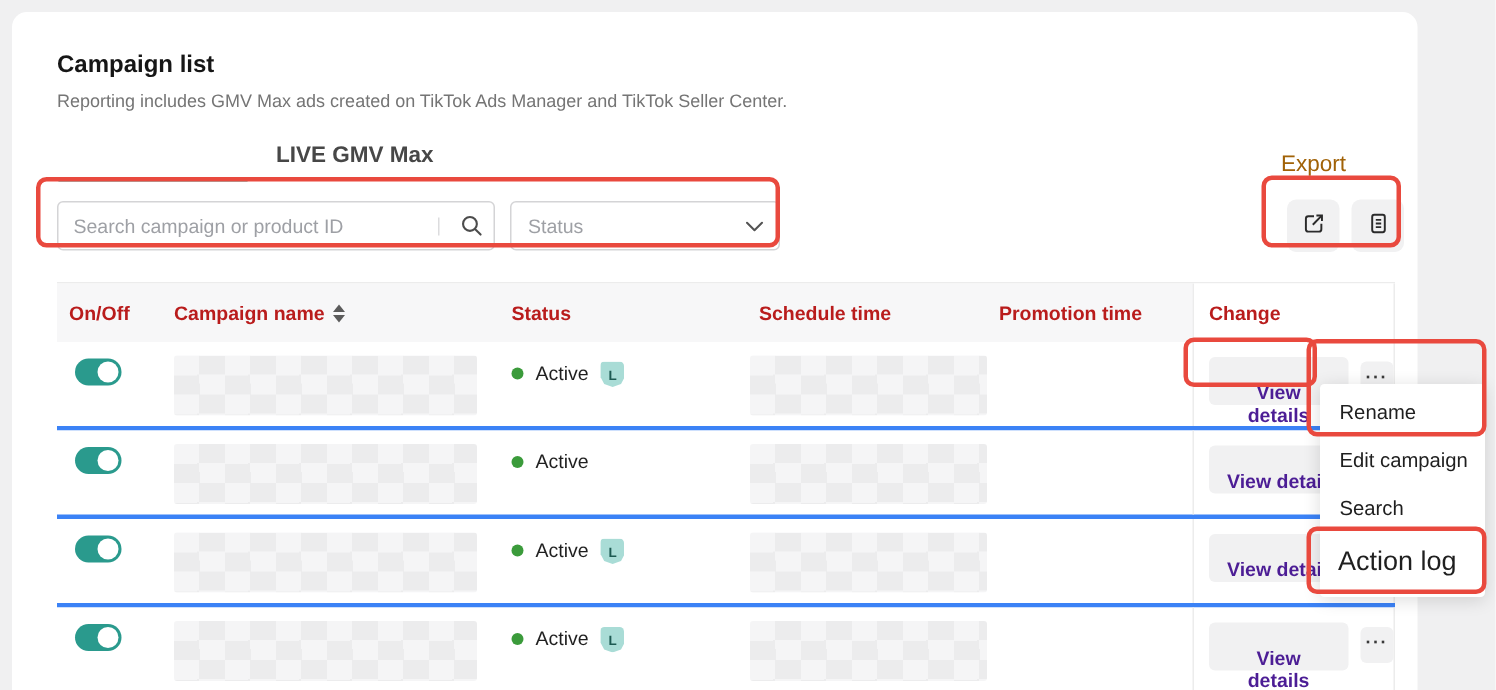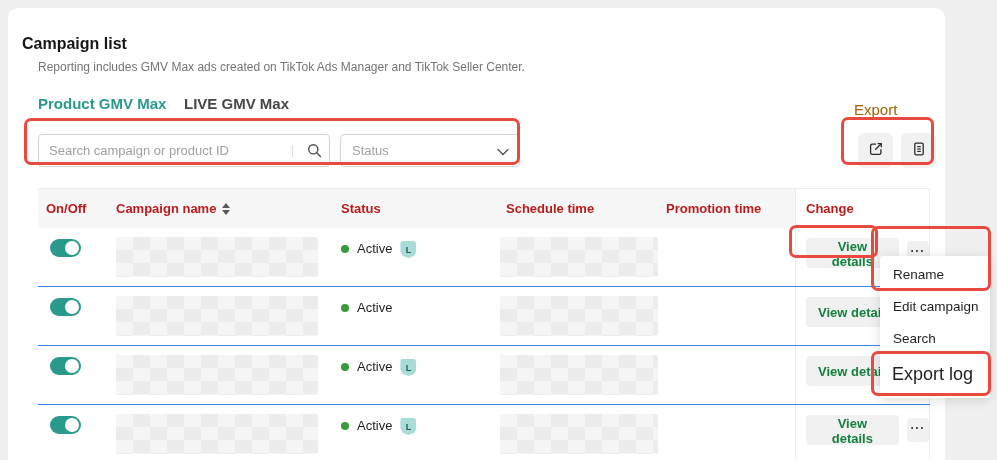--- a/index.html
+++ b/index.html
@@ -3,21 +3,21 @@
 <meta charset="utf-8">
 <style>
   * { margin: 0; padding: 0; box-sizing: border-box; }
   html, body { width: 997px; height: 460px; }
   body { font-family: "Liberation Sans", "DejaVu Sans", sans-serif; background: #f0f0f1; }
   .page { position: relative; width: 997px; height: 460px; overflow: hidden; }
   .card {
     position: absolute; left: 8px; top: 8px; width: 937px; height: 452px;
     background: #fff; border-radius: 10px 10px 0 0;
   }
-  .page-title { position: absolute; left: 14px; top: 27px; font-size: 16px; font-weight: bold; color: #161616; }
+  .page-title { position: absolute; left: 30px; top: 27px; font-size: 16px; font-weight: bold; color: #161616; }
   .page-subtitle { position: absolute; left: 30px; top: 52px; font-size: 12px; color: #757575; }
 
   
   .tab { position: absolute; top: 87px; font-size: 15px; font-weight: bold; cursor: pointer; }
   .tab-product { left: 30px; color: #2a9a8d; }
   .tab-live { left: 176px; color: #474747; }
   .tab-underline { position: absolute; left: 30px; top: 110px; width: 128px; height: 3px; background: #2a9a8d; border-radius: 2px; }
 
   
   .search-box {
@@ -49,21 +49,21 @@
     display: flex; align-items: center; justify-content: center;
   }
   .icon-btn.b1 { left: 850px; }
   .icon-btn.b2 { left: 893px; }
 
   
   .table { position: absolute; left: 30px; top: 180px; width: 892px; border-top: 1px solid #ececec; }
   .trow { display: grid; grid-template-columns: 65px 230px 165px 160px 137px 135px; }
   .thead { height: 39px; background: #f7f7f8; }
   .thead .cell { display: flex; align-items: center; font-size: 13px; font-weight: bold; color: #b91c1c; }
-  .tbody-row { height: 59px; border-bottom: 1px solid #3b82f6; background: #fff; }
+  .tbody-row { height: 59px; border-bottom: 3px solid #3b82f6; background: #fff; }
   .cell { padding-left: 8px; }
   .cell.c-campaign { padding-left: 13px; }
   .cell.c-action { border-left: 1px solid #ececec; border-right: 1px solid #ececec; padding-left: 10px; }
   .thead .cell.c-action { background: #fff; }
   .tbody-row .cell { display: flex; align-items: flex-start; padding-top: 10px; }
   .tbody-row .cell.c-onoff { padding-left: 12px; padding-top: 11px; }
   .tbody-row .cell.c-status { padding-top: 13px; }
 
   .sort-icon { display: inline-flex; flex-direction: column; margin-left: 6px; gap: 2px; cursor: pointer; }
   .sort-icon .up { width: 0; height: 0; border-left: 4px solid transparent; border-right: 4px solid transparent; border-bottom: 5px solid #5b5b5b; }
@@ -85,22 +85,22 @@
   .status-dot { width: 8px; height: 8px; border-radius: 50%; background: #3b9b3b; margin-top: 4px; flex: none; }
   .status-text { font-size: 13px; color: #1f1f1f; margin: 0 8px; }
   .live-badge {
     width: 16px; height: 17px; background: #a9dcd6; flex: none;
     clip-path: polygon(0 0, 100% 0, 100% 62%, 85% 88%, 50% 100%, 15% 88%, 0 62%);
     border-radius: 3px; display: flex; align-items: center; justify-content: center;
     font-size: 9px; font-weight: bold; color: #1d5a52;
   }
 
   .view-details-btn {
-    height: 30px; padding: 1px 12px; background: #f1f1f2; border: none; border-radius: 4px;
-    font-family: "Liberation Sans", sans-serif; font-size: 13px; font-weight: bold; color: #15803d; cursor: pointer;
+    height: 30px; padding: 16px 12px; background: #f1f1f2; border: none; border-radius: 4px;
+    font-family: "Liberation Sans", sans-serif; font-size: 13px; font-weight: bold; color: #4c1d95; cursor: pointer;
   }
   .more-btn {
     width: 24px; height: 24px; margin-left: 8px; margin-top: 3px; background: #f1f1f2; border: none; border-radius: 4px;
     font-size: 12px; font-weight: bold; color: #3a3a3a; letter-spacing: 1px; cursor: pointer;
     display: flex; align-items: center; justify-content: center; padding-bottom: 4px;
   }
 
   
   .context-menu {
     position: absolute; left: 880px; top: 256px; width: 110px; background: #fff;
@@ -125,21 +125,20 @@
 </style>
 </head>
 <body>
 
 <div class="page">
   <div class="card">
 
     <div class="page-title">Campaign list</div>
     <div class="page-subtitle">Reporting includes GMV Max ads created on TikTok Ads Manager and TikTok Seller Center.</div>
 
-    <div class="tab tab-product">Product GMV Max</div>
     <div class="tab tab-live">LIVE GMV Max</div>
     <div class="tab-underline"></div>
 
     <div class="search-box">
       <input type="text" placeholder="Search campaign or product ID" style="">
       <span class="search-divider"></span>
       <span class="search-icon">
         <svg width="15" height="15" viewBox="0 0 15 15" fill="none">
           <circle cx="6.3" cy="6.3" r="4.6" stroke="#4c4c4c" stroke-width="1.4"></circle>
           <line x1="9.8" y1="9.8" x2="13.4" y2="13.4" stroke="#4c4c4c" stroke-width="1.4" stroke-linecap="round"></line>
@@ -286,21 +285,21 @@
         </div>
       </div>
 
     </div>
   </div>
 
   <div class="context-menu">
     <div class="menu-item mi-rename">Rename</div>
     <div class="menu-item mi-edit">Edit campaign</div>
     <div class="menu-item mi-delete">Search</div>
-    <div class="menu-item mi-changelog">Export log</div>
+    <div class="menu-item mi-changelog">Action log</div>
   </div>
 
   <div class="annot annot-filters"></div>
   <div class="annot annot-export"></div>
   <div class="annot annot-viewdetails"></div>
   <div class="annot annot-more-edit"></div>
   <div class="annot annot-changelog"></div>
 </div>
 
 </body></html>

